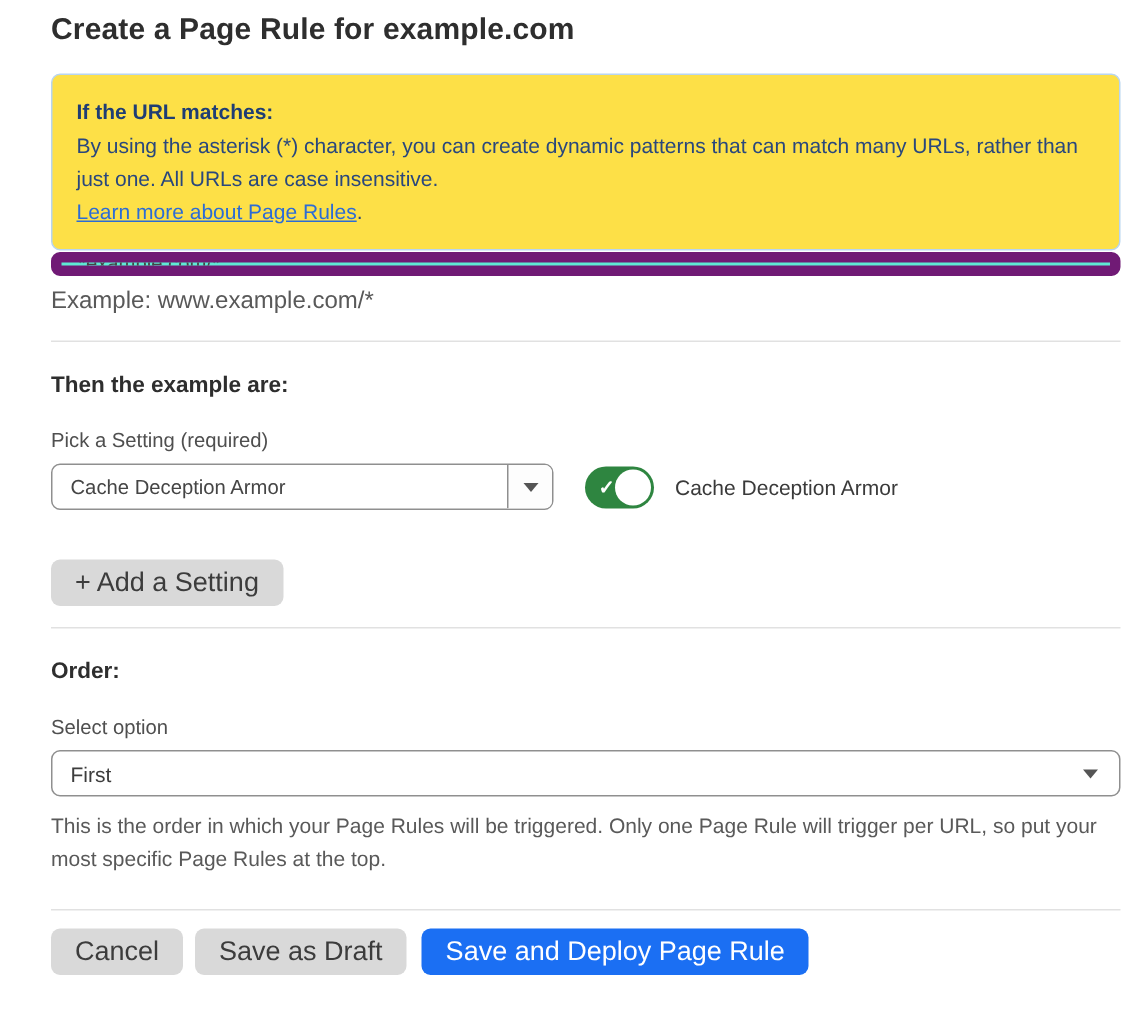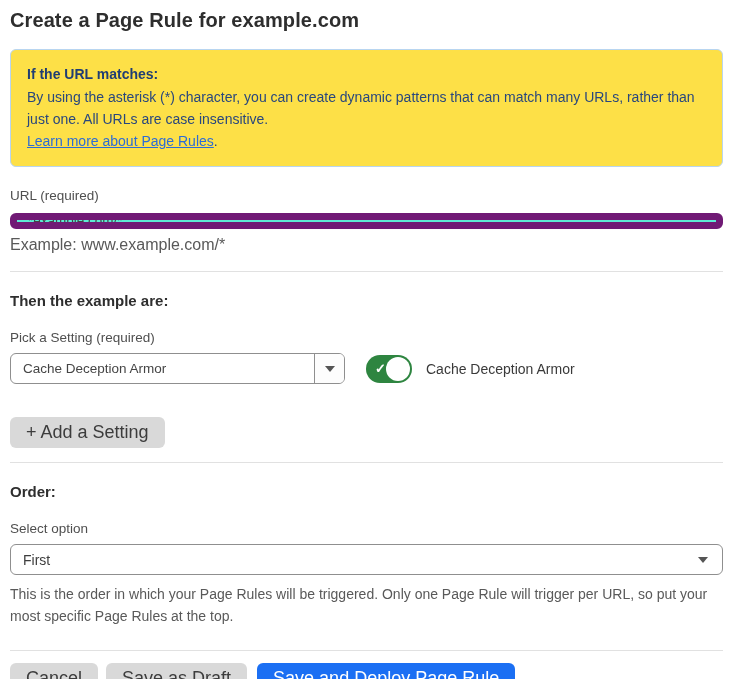--- a/index.html
+++ b/index.html
@@ -7,20 +7,21 @@
     background: #ffffff;
     font-family: "Liberation Sans", sans-serif;
     color: #333;
   }
   .page {
     width: 750px;
     height: 679px;
     background: #fff;
     position: relative;
     overflow: hidden;
+    padding-left: 24px;
   }
   .content {
     margin-left: 10px;
     width: 713px;
   }
   .page-title {
     padding-top: 9px;
     font-size: 20px;
     font-weight: bold;
     color: #2e2e2e;
@@ -211,21 +212,20 @@
   <div class="content">
 
     <h1 class="page-title">Create a Page Rule for example.com</h1>
 
     <div class="info-box">
       <div class="info-heading">If the URL matches:</div>
       <div class="info-body">By using the asterisk (*) character, you can create dynamic patterns that can match many URLs, rather than just one. All URLs are case insensitive.</div>
       <div class="info-link-line"><span class="info-link">Learn more about Page Rules</span><span>.</span></div>
     </div>
 
-    <div class="field-label">URL (required)</div>
     <input class="text-input" type="text" value="*example.com/*" style="">
     <div class="helper-text">Example: www.example.com/*</div>
 
     <hr class="divider divider-1">
 
     <div class="section-heading">Then the example are:</div>
 
     <div class="field-label">Pick a Setting (required)</div>
 
     <div class="setting-row">

